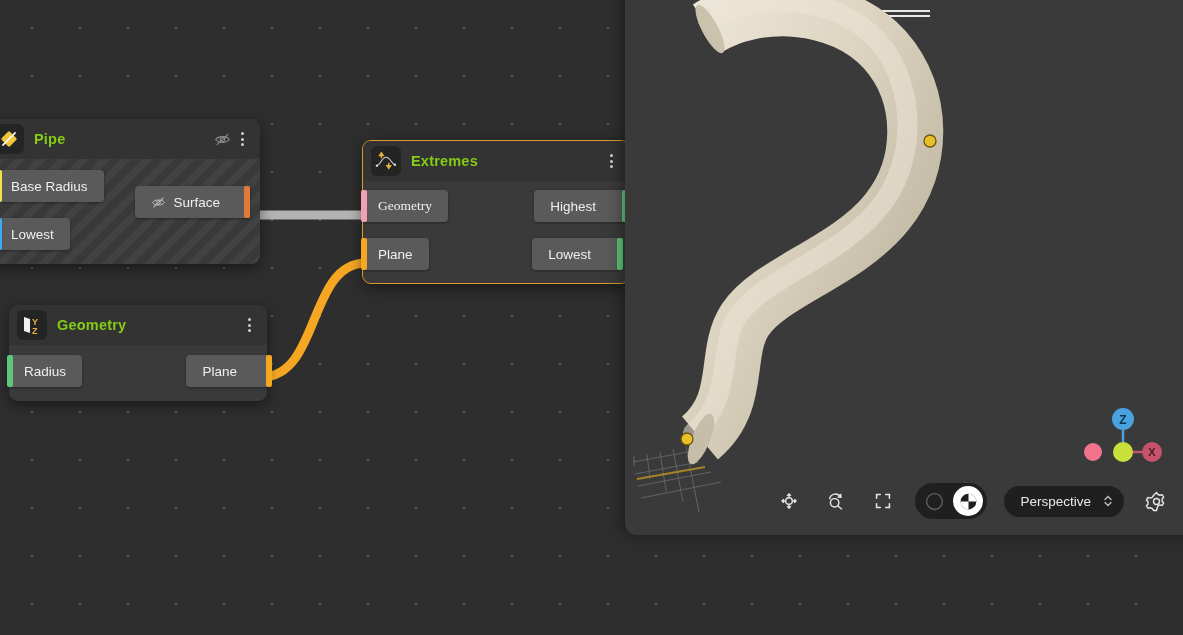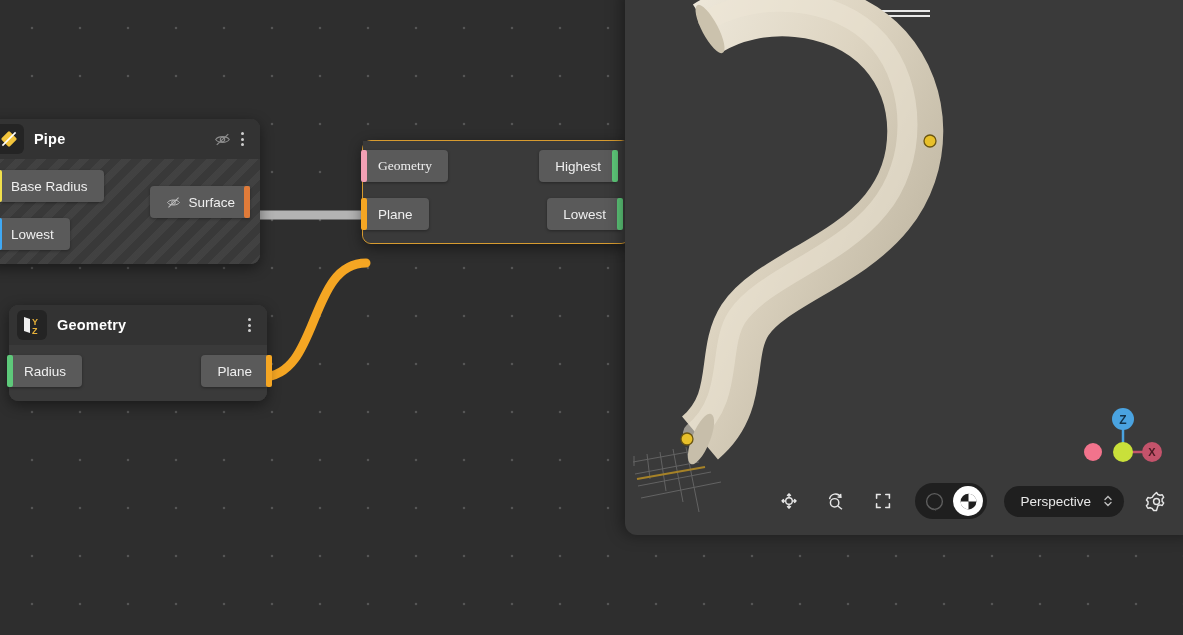--- a/index.html
+++ b/index.html
@@ -31,21 +31,21 @@
     box-shadow: 0 4px 14px rgba(0,0,0,.45);
   }
   .node-header {
     display: flex; align-items: center;
     height: 40px;
     padding: 0 8px 0 8px;
     background: #333333;
     border-radius: 9px 9px 0 0;
   }
   .node-title {
-    color: #ffffff; font-size: 14.5px; font-weight: bold;
+    color: #84cc16; font-size: 14.5px; font-weight: bold;
     margin-left: 10px; flex: 1; letter-spacing: .2px;
   }
   .node-icon {
     width: 30px; height: 30px; border-radius: 6px;
     background: #242424;
     display: flex; align-items: center; justify-content: center;
     flex: none;
   }
   .hdr-btn { width: 20px; height: 22px; display:flex; align-items:center; justify-content:center; flex:none; }
   .kebab { display:flex; flex-direction:column; gap:2.5px; align-items:center; }
@@ -58,21 +58,21 @@
 
   .pill {
     position: absolute; top: 0; height: 32px;
     background: #5a5a5a;
     display: flex; align-items: center;
     color: #efefef; font-size: 13.5px;
     border-radius: 4px;
     box-shadow: 0 1px 3px rgba(0,0,0,.35);
   }
   .pill.in  { left: 10px; padding-left: 15px; padding-right: 16px; border-radius: 0 4px 4px 0; }
-  .pill.out { right: 10px; padding-right: 15px; padding-left: 16px; border-radius: 4px 0 0 4px; justify-content: flex-end; }
+  .pill.out { right: 10px; padding-right: 30px; padding-left: 16px; border-radius: 4px 0 0 4px; justify-content: flex-end; }
 
   .port {
     position: absolute; top: 0; width: 6px; height: 32px; border-radius: 2px;
   }
   .port.left  { left: 0; }
   .port.right { right: 0; }
 
   
   #node-pipe { left: -14px; top: 119px; width: 274px; }
   #node-pipe .node-body {
@@ -191,27 +191,46 @@
       <div class="row" style="margin-top:16px;">
         <div class="pill in">
           <span class="port left" style="background:#3fa9f5"></span>
           <span>Lowest</span>
         </div>
       </div>
     </div>
   </div>
 
   <div class="node" id="node-extremes">
+    <div class="node-header">
+      <div class="node-icon">
+        <svg width="24" height="22" viewBox="0 0 26 22">
+          <path d="M3 16 C7 16, 8 7, 13 7 C18 7, 19 15, 23 15" fill="none" stroke="#cfcfcf" stroke-width="1.2"></path>
+          <rect x="2" y="15" width="2.2" height="2.2" fill="#e8e8e8"></rect>
+          <rect x="21.6" y="14" width="2.2" height="2.2" fill="#e8e8e8"></rect>
+          <path d="M8 3 l0 5 M8 2 l-2 3 l4 0 z" stroke="#e8b23a" stroke-width="1.5" fill="#e8b23a"></path>
+          <path d="M16 18 l0 -5 M16 19 l-2 -3 l4 0 z" stroke="#e8b23a" stroke-width="1.5" fill="#e8b23a"></path>
+        </svg>
+      </div>
+      <div class="node-title">Extremes</div>
+      <div class="hdr-btn">
+        <span class="kebab">
+            <i></i>
+            <i></i>
+            <i></i>
+          </span>
+      </div>
+    </div>
     <div class="node-body">
       <div class="row" style="margin-bottom:16px;">
         <div class="pill in" style="left:0;font-family:Liberation Serif, serif;">
           <span class="port left" style="background:#f2a0b5;left:-2px;"></span>
           <span>Geometry</span>
         </div>
-        <div class="pill out" style="right:13px;">
+        <div class="pill out" style="right:3px;">
           <span class="port right" style="background:#5ec97a;right:-2px;"></span>
           <span>Highest</span>
         </div>
       </div>
       <div class="row">
         <div class="pill in" style="left:0;">
           <span class="port left" style="background:#f5a623;left:-2px;"></span>
           <span>Plane</span>
         </div>
         <div class="pill out" style="right:8px;">

